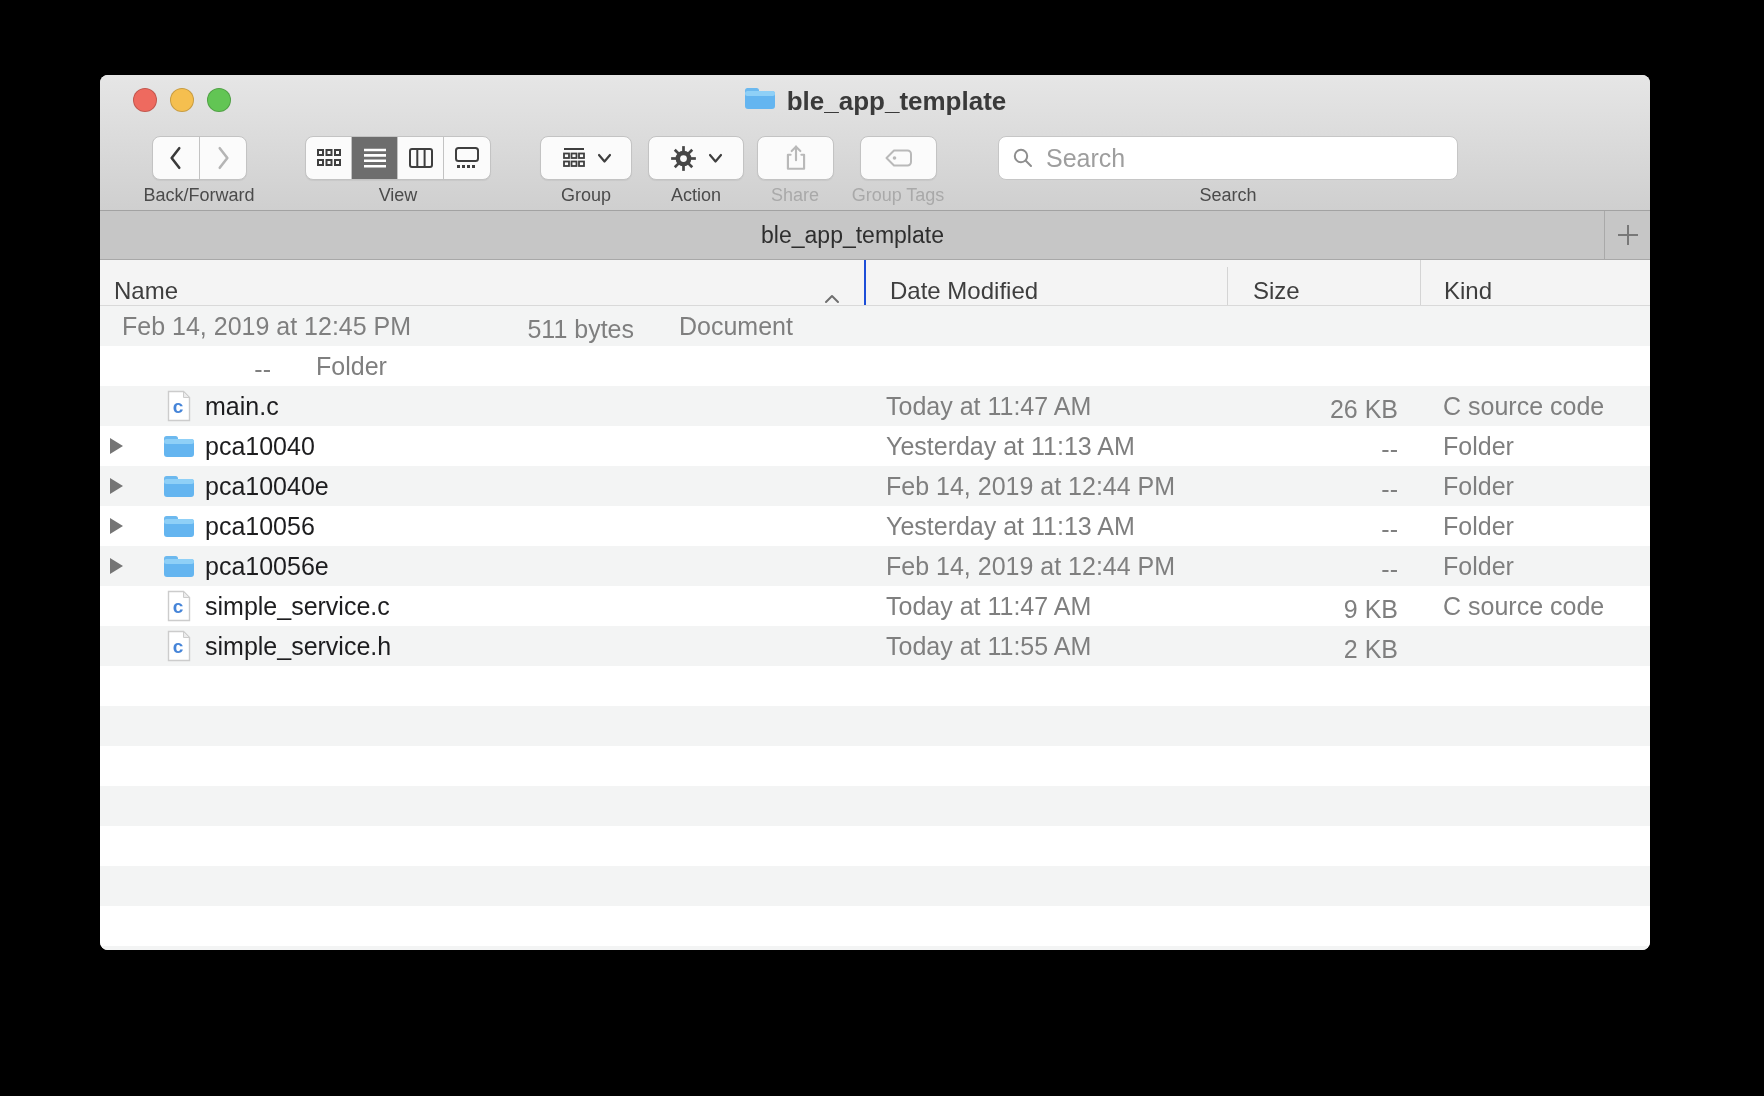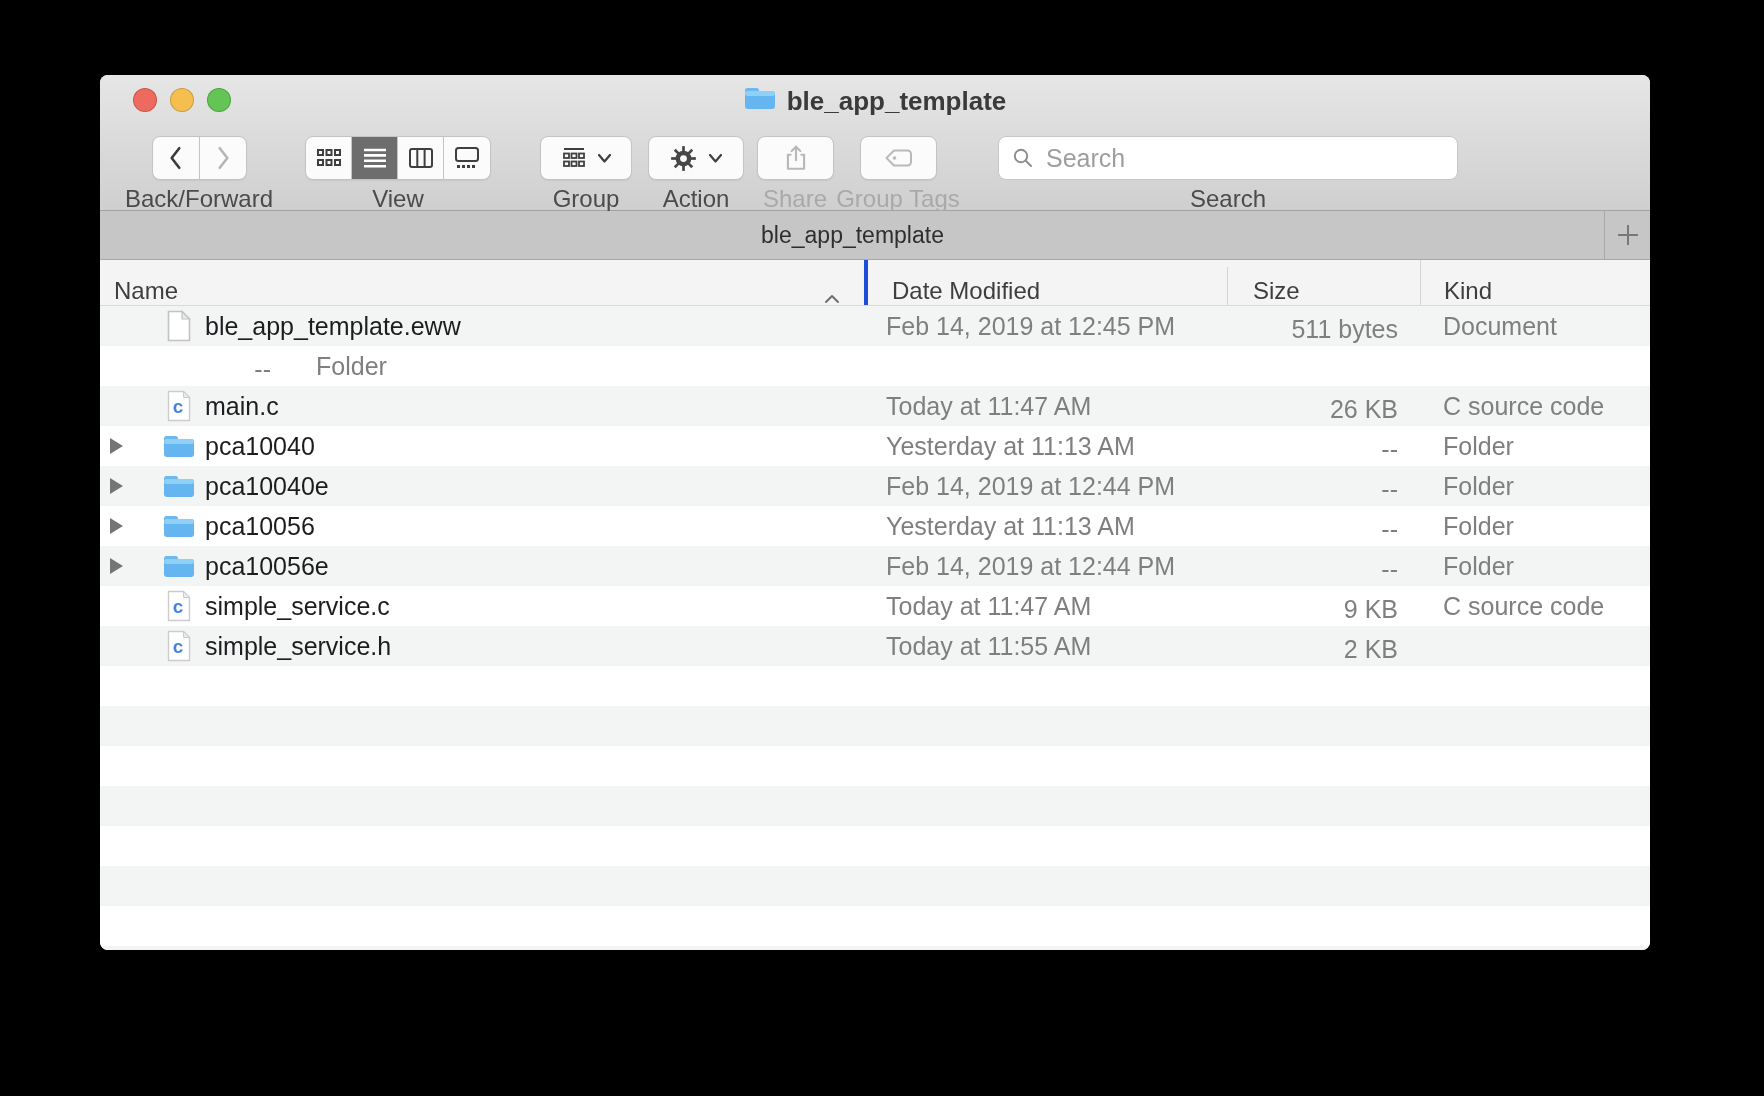--- a/index.html
+++ b/index.html
@@ -32,21 +32,21 @@
   .btn{
     background:#fbfbfb;border:1px solid #c3c3c3;border-radius:8px;
     display:flex;align-items:center;justify-content:center;
     box-shadow:0 1px 1px rgba(0,0,0,.06);
   }
   .seg-group{display:flex;padding:0;overflow:hidden;}
   .seg{flex:0 0 46px;height:100%;display:flex;align-items:center;justify-content:center;border-right:1px solid #c3c3c3;box-sizing:border-box;}
   .seg:last-child{border-right:none;}
   .seg.selected{background:#6d6d6d;}
   .pair .seg{flex:0 0 47px;}
-  .labels-row{position:absolute;left:0;top:110px;width:100%;height:25px;font-size:24px;color:#4b4b4b;}
+  .labels-row{position:absolute;left:0;top:110px;width:100%;height:25px;font-size:18px;color:#4b4b4b;}
   .tlabel{position:absolute;transform:translateX(-50%);white-space:nowrap;}
   .tlabel.disabled{color:#a9a9a9;}
   .search-field{
     background:#fff;border:1px solid #c6c6c6;border-radius:8px;
     display:flex;align-items:center;padding:0 12px;gap:9px;
   }
   .search-field input{
     border:none;outline:none;flex:1;font-size:25px;color:#3c3c3c;background:transparent;
     font-family:"Liberation Sans", sans-serif;
   }
@@ -69,21 +69,21 @@
   .listheader{
     height:45px;flex:0 0 45px;background:#f4f4f4;border-bottom:1px solid #d9d9d9;
     display:flex;font-size:24px;color:#3e3e3e;font-weight:500;
   }
   .hcell{display:flex;align-items:flex-end;box-sizing:border-box;}
   .col-name{width:764px;}
   .col-date{width:363px;}
   .col-size{width:193px;margin-top:7px;}
   .col-kind{width:230px;}
   .hcell.col-name{padding-left:14px;justify-content:space-between;padding-right:24px;}
-  .hcell.col-date{border-left:4px solid #1d4ed8;padding-left:24px;}
+  .hcell.col-date{border-left:2px solid #1d4ed8;padding-left:24px;}
   .hcell.col-size{border-left:1px solid #d4d4d4;padding-left:25px;}
   .hcell.col-kind{border-left:1px solid #d4d4d4;padding-left:23px;}
   
   .rows{
     flex:1;
     background:repeating-linear-gradient(to bottom,#f3f4f4 0 40px,#ffffff 40px 80px);
   }
   .frow{height:40px;display:flex;align-items:center;font-size:25px;}
   .cell{box-sizing:border-box;display:flex;align-items:center;height:100%;}
   .cell.col-name{padding-left:6px;color:#1d1d1f;}
@@ -275,36 +275,20 @@
     <div class="hcell col-size">
       <span>Size</span>
     </div>
     <div class="hcell col-kind">
       <span>Kind</span>
     </div>
   </div>
 
   <div class="rows">
       <div class="frow">
-    <div class="cell col-name">
-      <span class="disclosure" style="visibility: hidden;">
-            <span class="tri"></span>
-          </span>
-      <span class="rowicon">
-
-        <span class="icon-variant icon-document">
-          <svg width="26" height="32" viewBox="0 0 26 32">
-            <path d="M2.5 1.5 H16 L23.5 9 V30.5 H2.5 Z" fill="#ffffff" stroke="#c2c2c2" stroke-width="1.6"></path>
-            <path d="M16 1.5 L23.5 9 H16 Z" fill="#e9e9e9" stroke="#c2c2c2" stroke-width="1.2"></path>
-          </svg>
-        </span>
-
-      </span>
-      <span>ble_app_template.eww</span>
-    </div>
     <div class="cell col-date">Feb 14, 2019 at 12:45 PM</div>
     <div class="cell col-size">511 bytes</div>
     <div class="cell col-kind">Document</div>
   </div>
       <div class="frow">
     <div class="cell col-size">--</div>
     <div class="cell col-kind">Folder</div>
   </div>
       <div class="frow">
     <div class="cell col-name">

